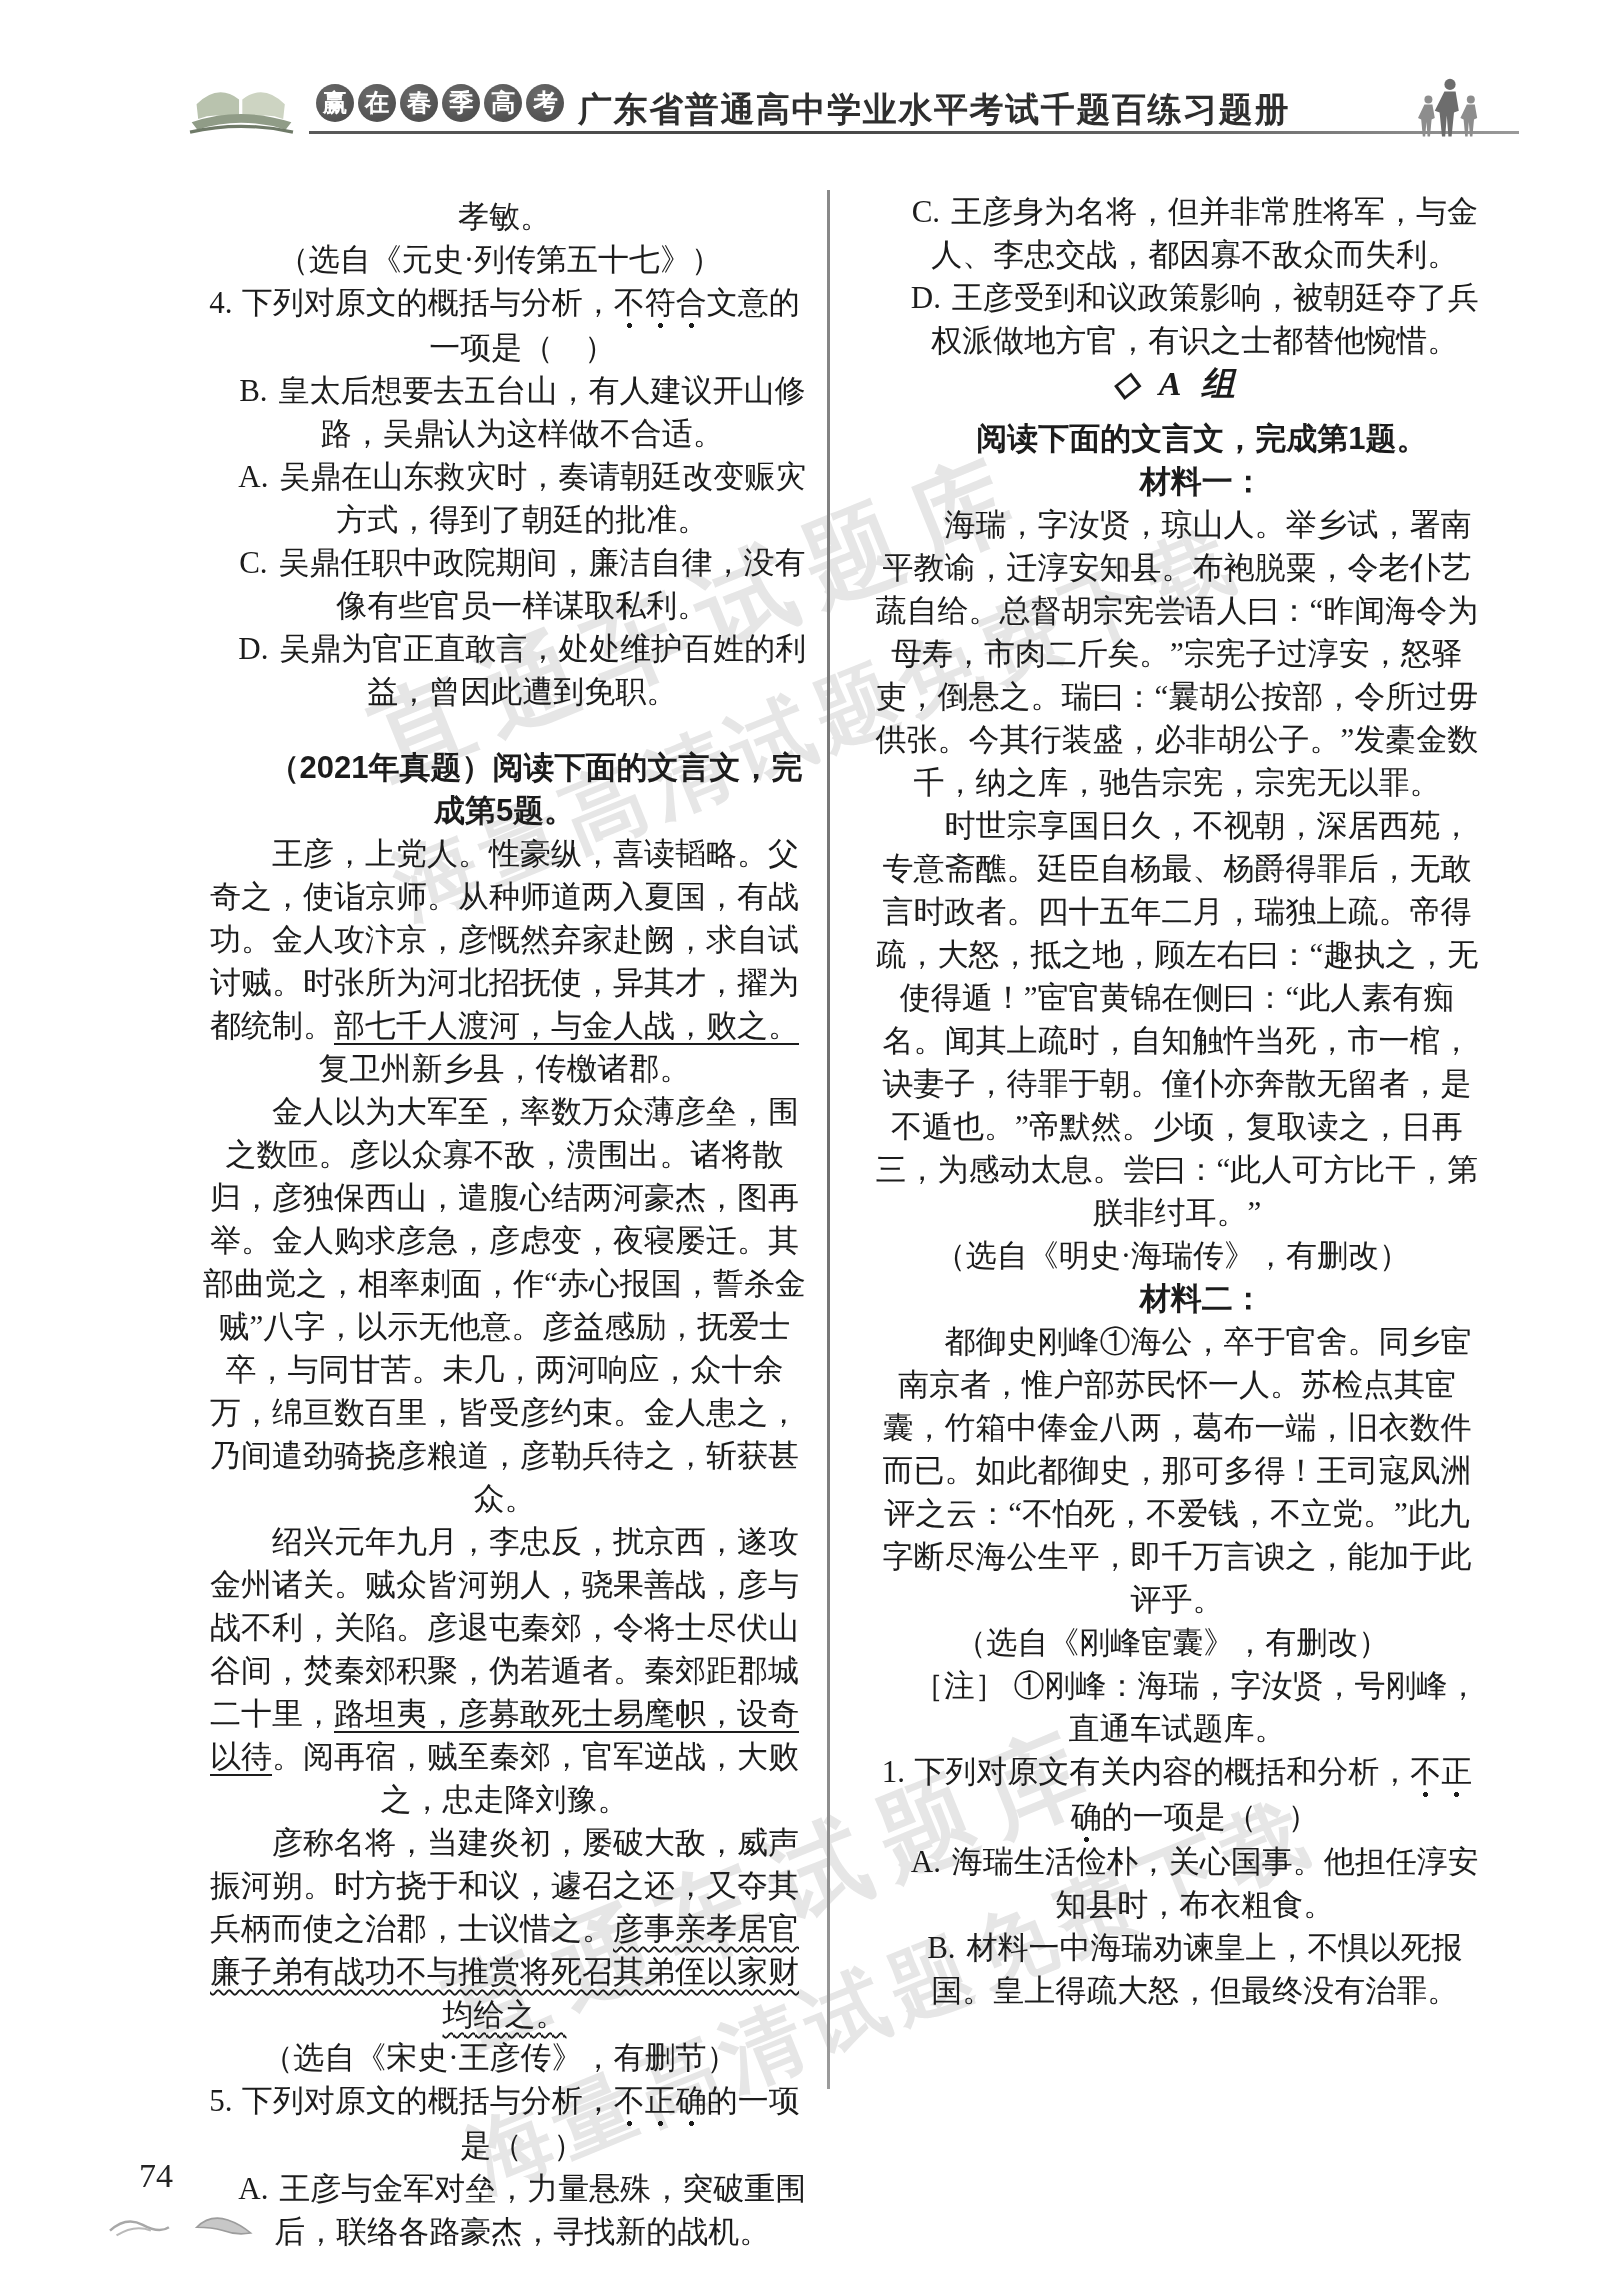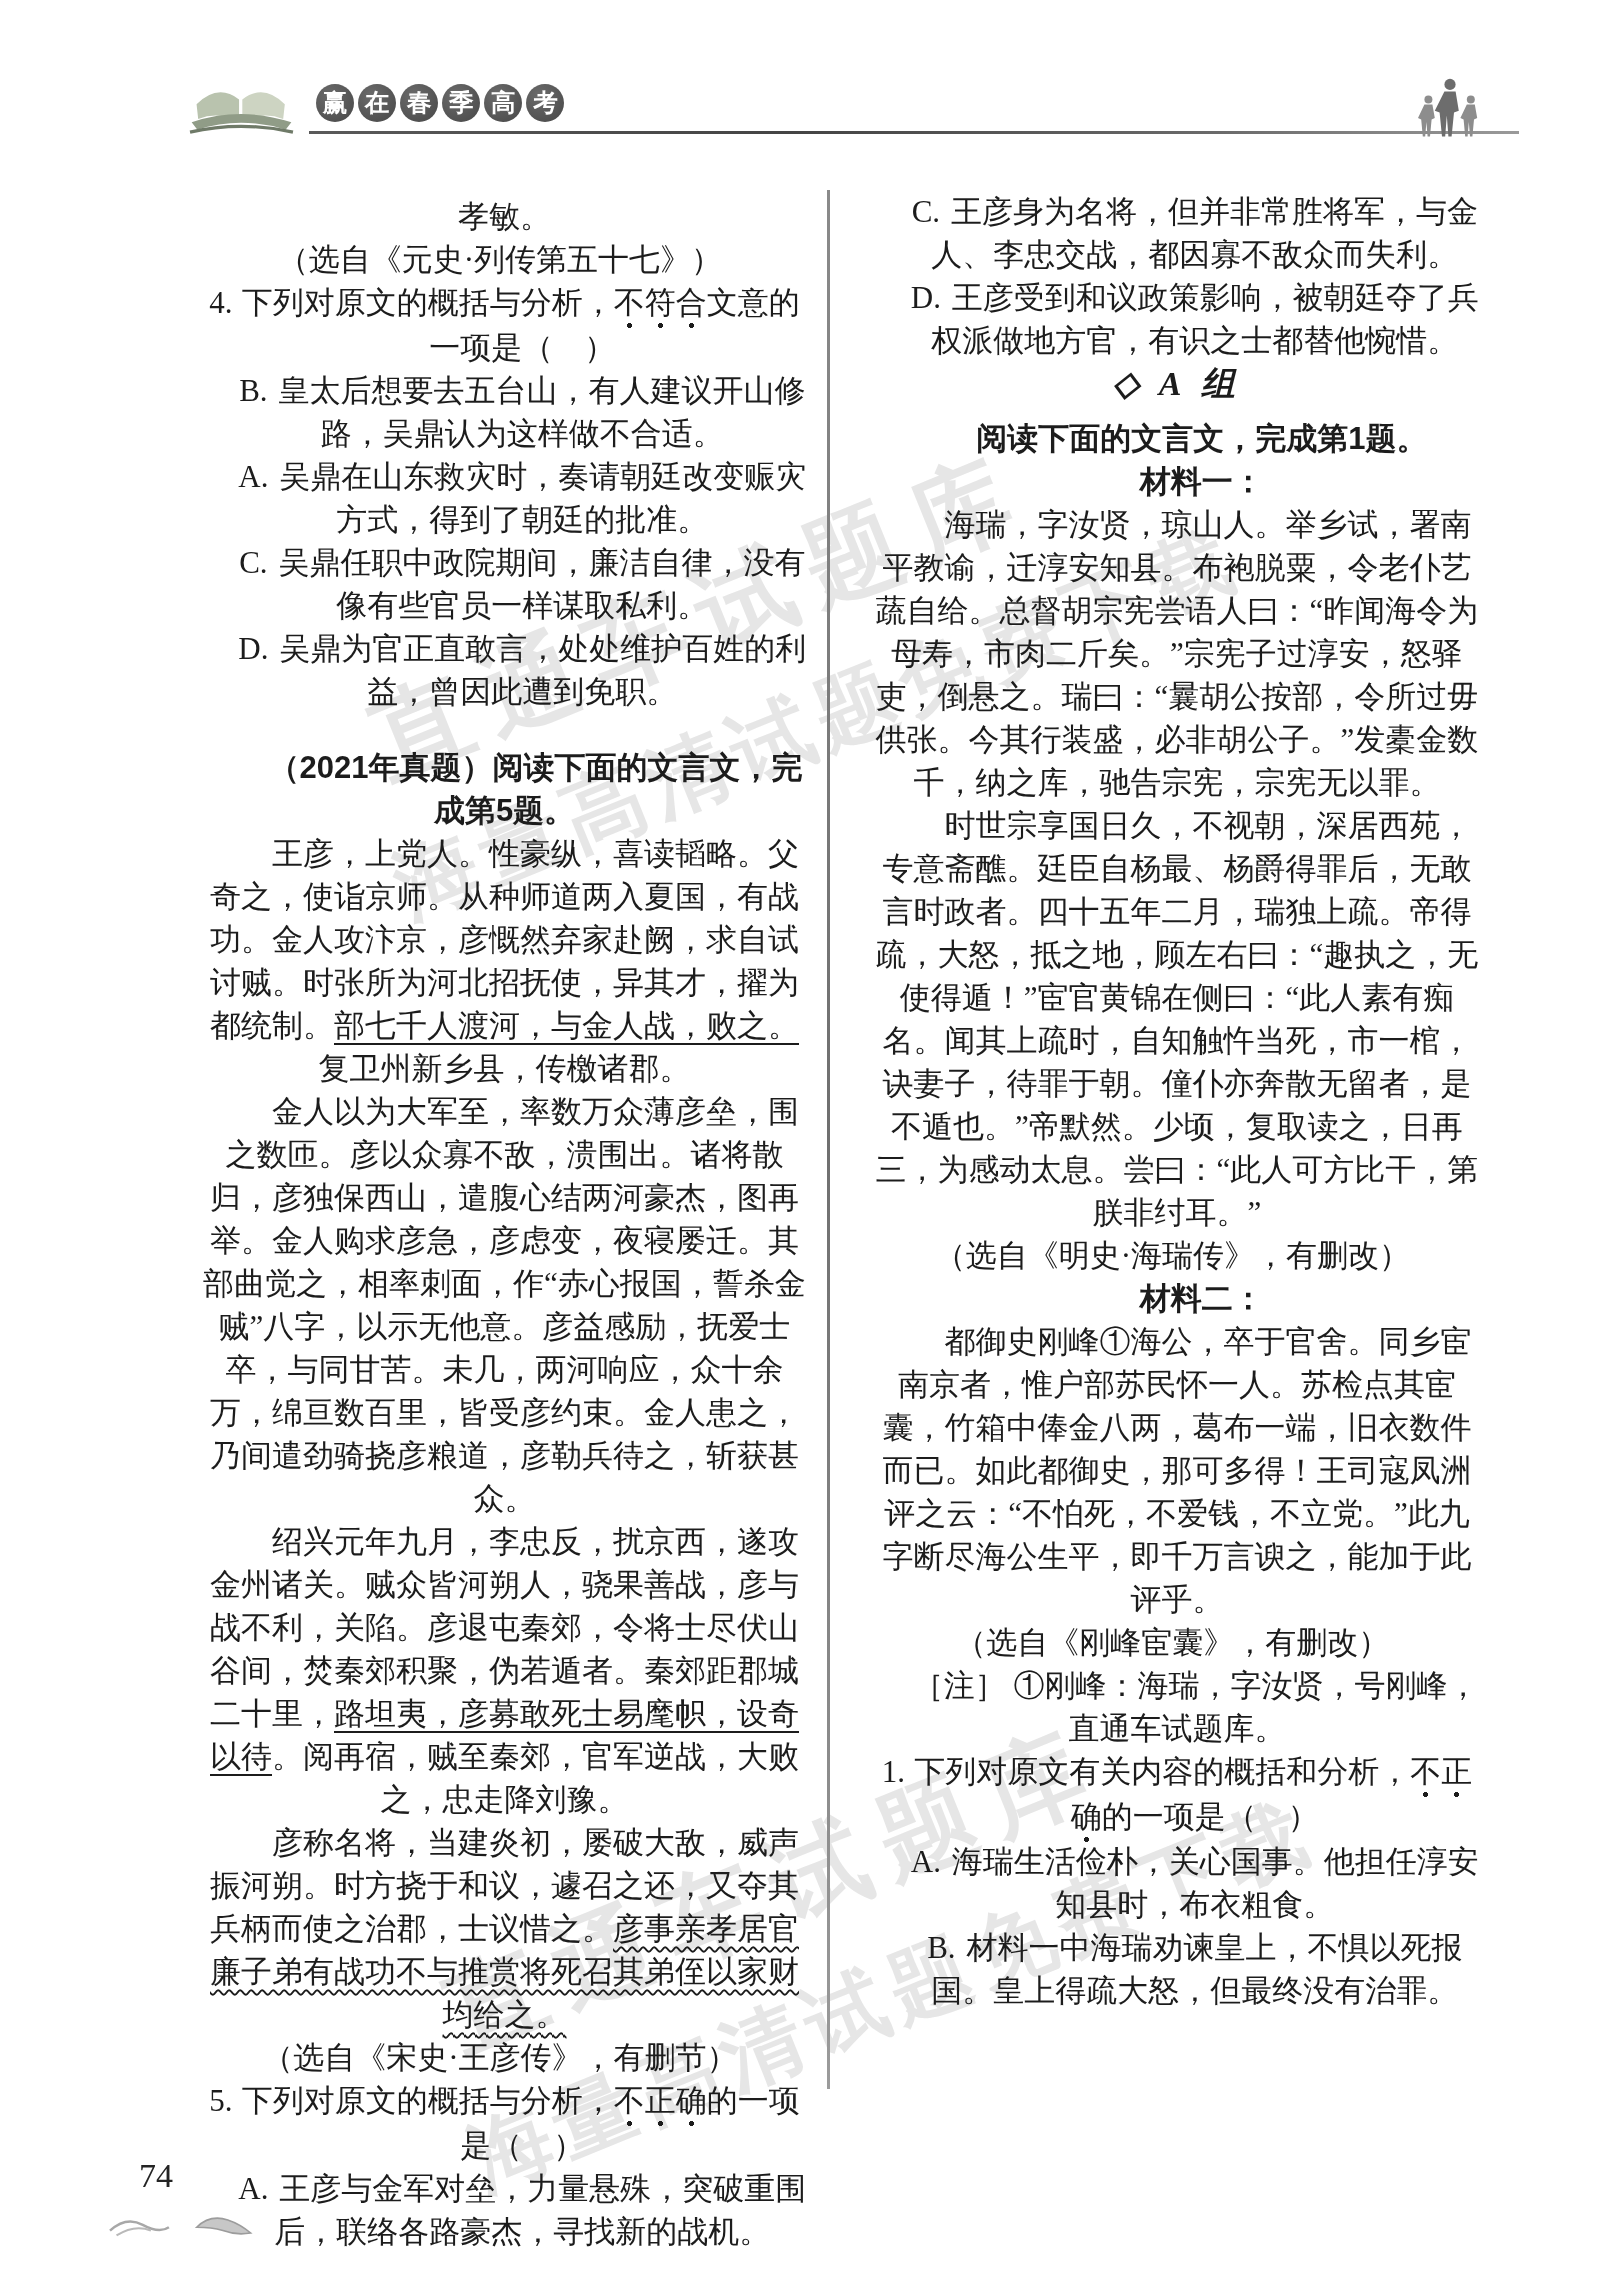--- a/index.html
+++ b/index.html
@@ -87,20 +87,21 @@
 
   <div class="badges">
     <span class="badge">赢</span>
     <span class="badge">在</span>
     <span class="badge">春</span>
     <span class="badge">季</span>
     <span class="badge">高</span>
     <span class="badge">考</span>
   </div>
 
+  <div class="hdr-title">广东省普通高中学业水平考试千题百练习题册</div>
   <div class="hdr-rule"></div>
 
   <svg class="hdr-figs" viewBox="0 0 80 80">
     <g fill="#6d6d6d">
       <circle cx="40" cy="13" r="7"></circle>
       <path d="M33 22 h14 l4 24 -6 2 -3 30 h-4 l-2 -26 -2 26 h-4 l-3 -30 -6 -2 z"></path>
     </g>
     <g fill="#8d8d8d">
       <circle cx="13" cy="32" r="5"></circle>
       <path d="M8 38 h10 l3 17 -4 2 -2 21 h-3 l-1.5 -18 -1.5 18 h-3 l-2 -21 -4 -2 z"></path>

